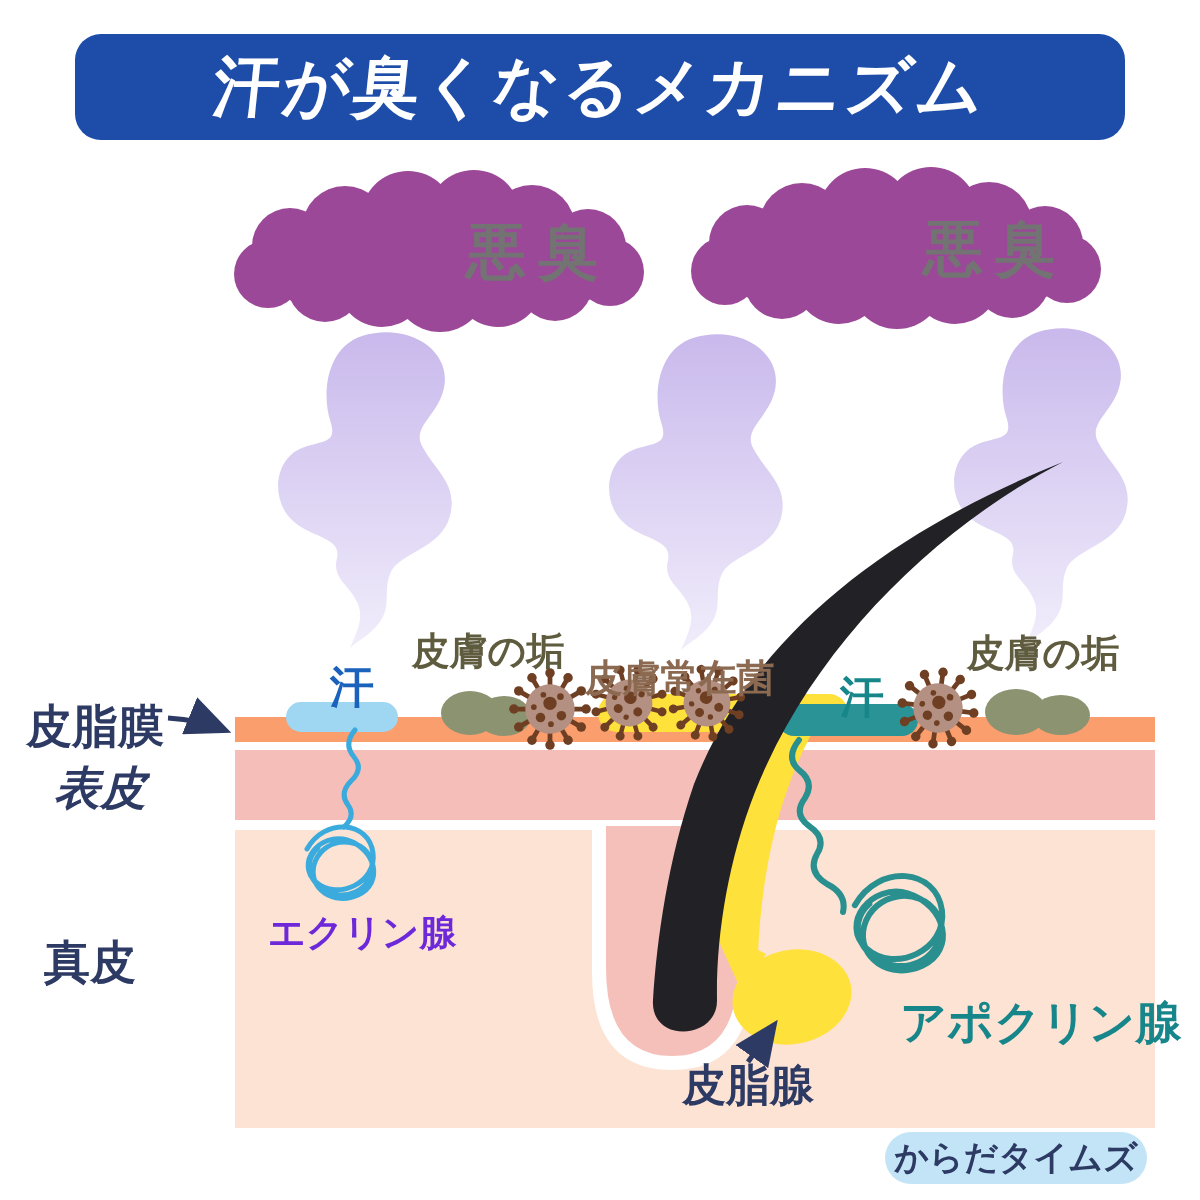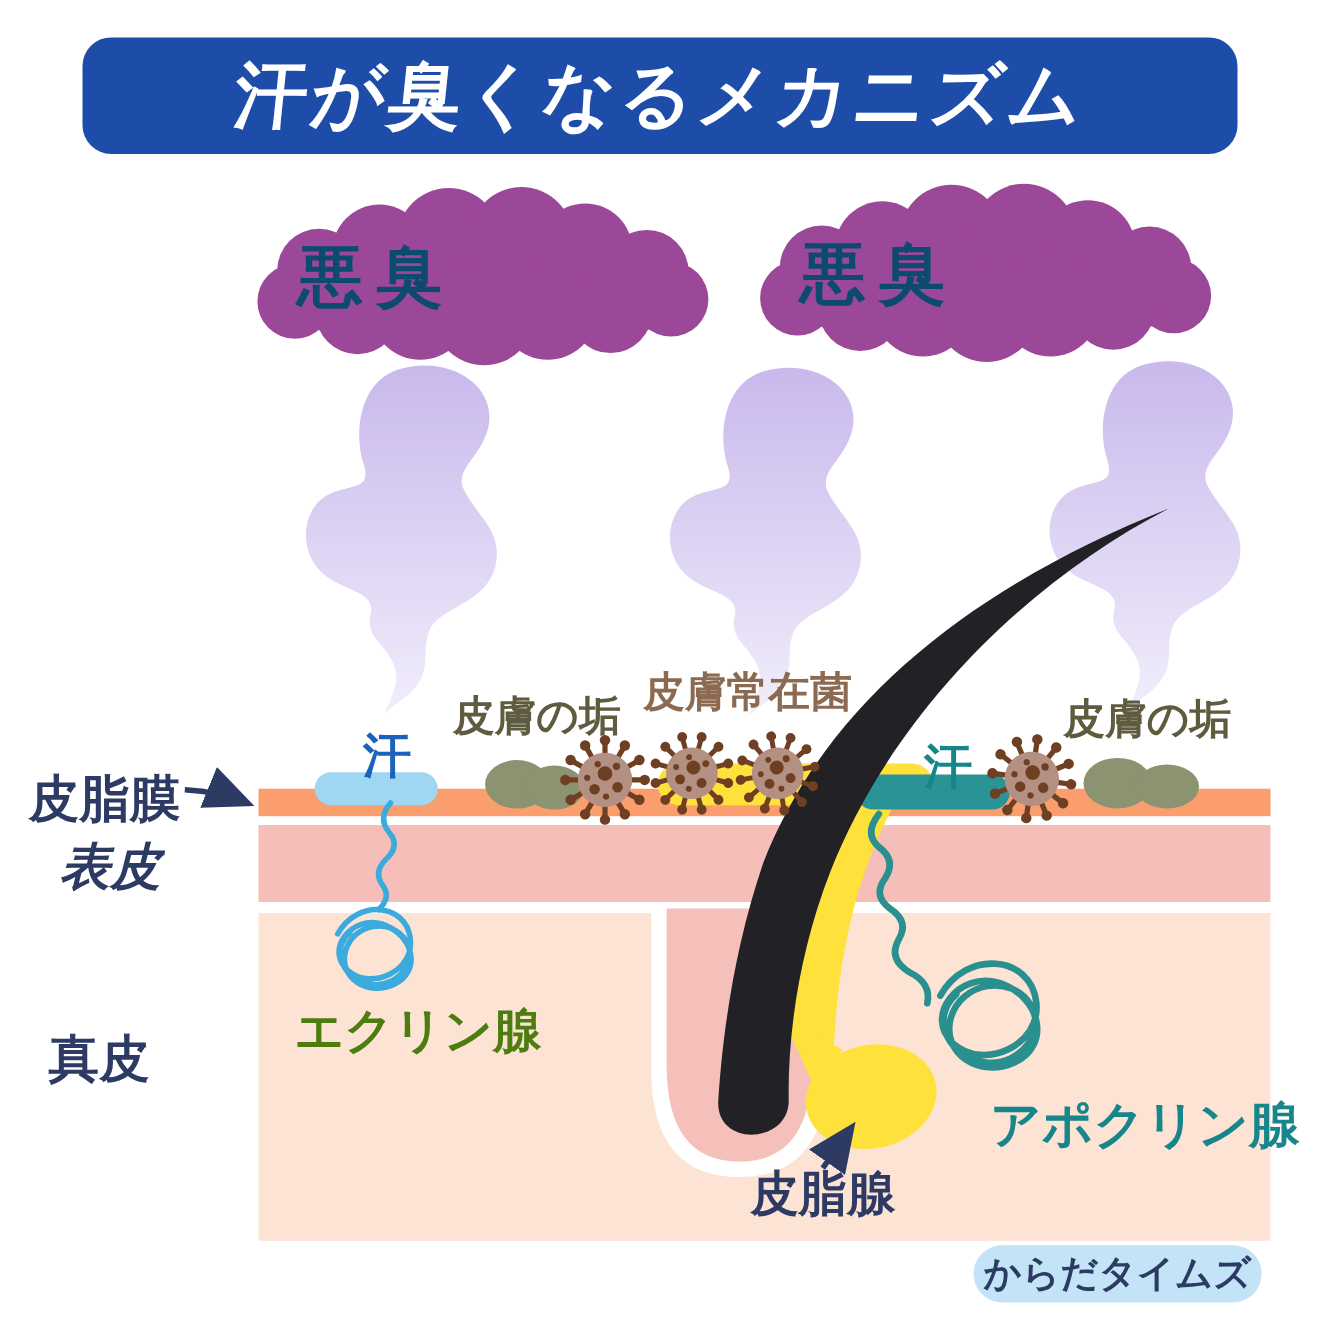--- a/index.html
+++ b/index.html
@@ -11,32 +11,32 @@
   .txt{position:absolute;z-index:3;font-weight:800;white-space:nowrap;}
   .title-banner{
     position:absolute;left:75px;top:34px;width:1050px;height:106px;z-index:4;
     background:#1d4da8;border-radius:26px;display:flex;align-items:center;justify-content:center;
   }
   .title-banner span{
     color:#ffffff;font-size:66px;font-weight:900;letter-spacing:3px;
     transform:skewX(-6deg);
   }
   .cloud-label{
-    width:340px;text-align:left;color:#0c4a6e;font-size:60px;font-weight:900;letter-spacing:12px;
+    width:340px;text-align:right;color:#737373;font-size:60px;font-weight:900;letter-spacing:12px;
   }
   .navy{color:#2c3a64;}
   .lbl-sebum-film{left:26px;top:696px;font-size:46px;font-family:Liberation Serif, serif;}
   .lbl-epidermis{left:54px;top:758px;font-size:46px;font-style:italic;}
   .lbl-dermis{left:44px;top:932px;font-size:46px;}
   .lbl-grime-left{left:408px;top:626px;width:160px;text-align:center;font-size:38px;color:#5e5b3e;}
-  .lbl-bacteria{left:572px;top:604px;width:215px;text-align:center;font-size:38px;color:#8c6a52;}
+  .lbl-bacteria{left:572px;top:653px;width:215px;text-align:center;font-size:38px;color:#8c6a52;}
   .lbl-grime-right{left:958px;top:628px;width:170px;text-align:center;font-size:38px;color:#5e5b3e;}
   .lbl-sweat-left{left:322px;top:658px;width:60px;text-align:center;font-size:44px;color:#1b62bc;}
   .lbl-sweat-right{left:832px;top:668px;width:60px;text-align:center;font-size:44px;color:#17868a;}
-  .lbl-eccrine{left:268px;top:908px;font-size:44px;color:#4d7c0f;}
+  .lbl-eccrine{left:268px;top:908px;font-size:37px;color:#6d28d9;}
   .lbl-apocrine{left:860px;top:992px;font-size:46px;color:#17868a;margin-left:40px;}
   .lbl-sebaceous{left:682px;top:1056px;font-size:44px;text-align:center;}
   .brand-badge{
     position:absolute;left:885px;top:1132px;width:262px;height:52px;z-index:4;
     background:#c2e4f6;border-radius:28px;display:flex;align-items:center;justify-content:center;
   }
   .brand-badge span{color:#2c3a64;font-size:34px;font-weight:800;}
 </style>
 </head>
 <body>

